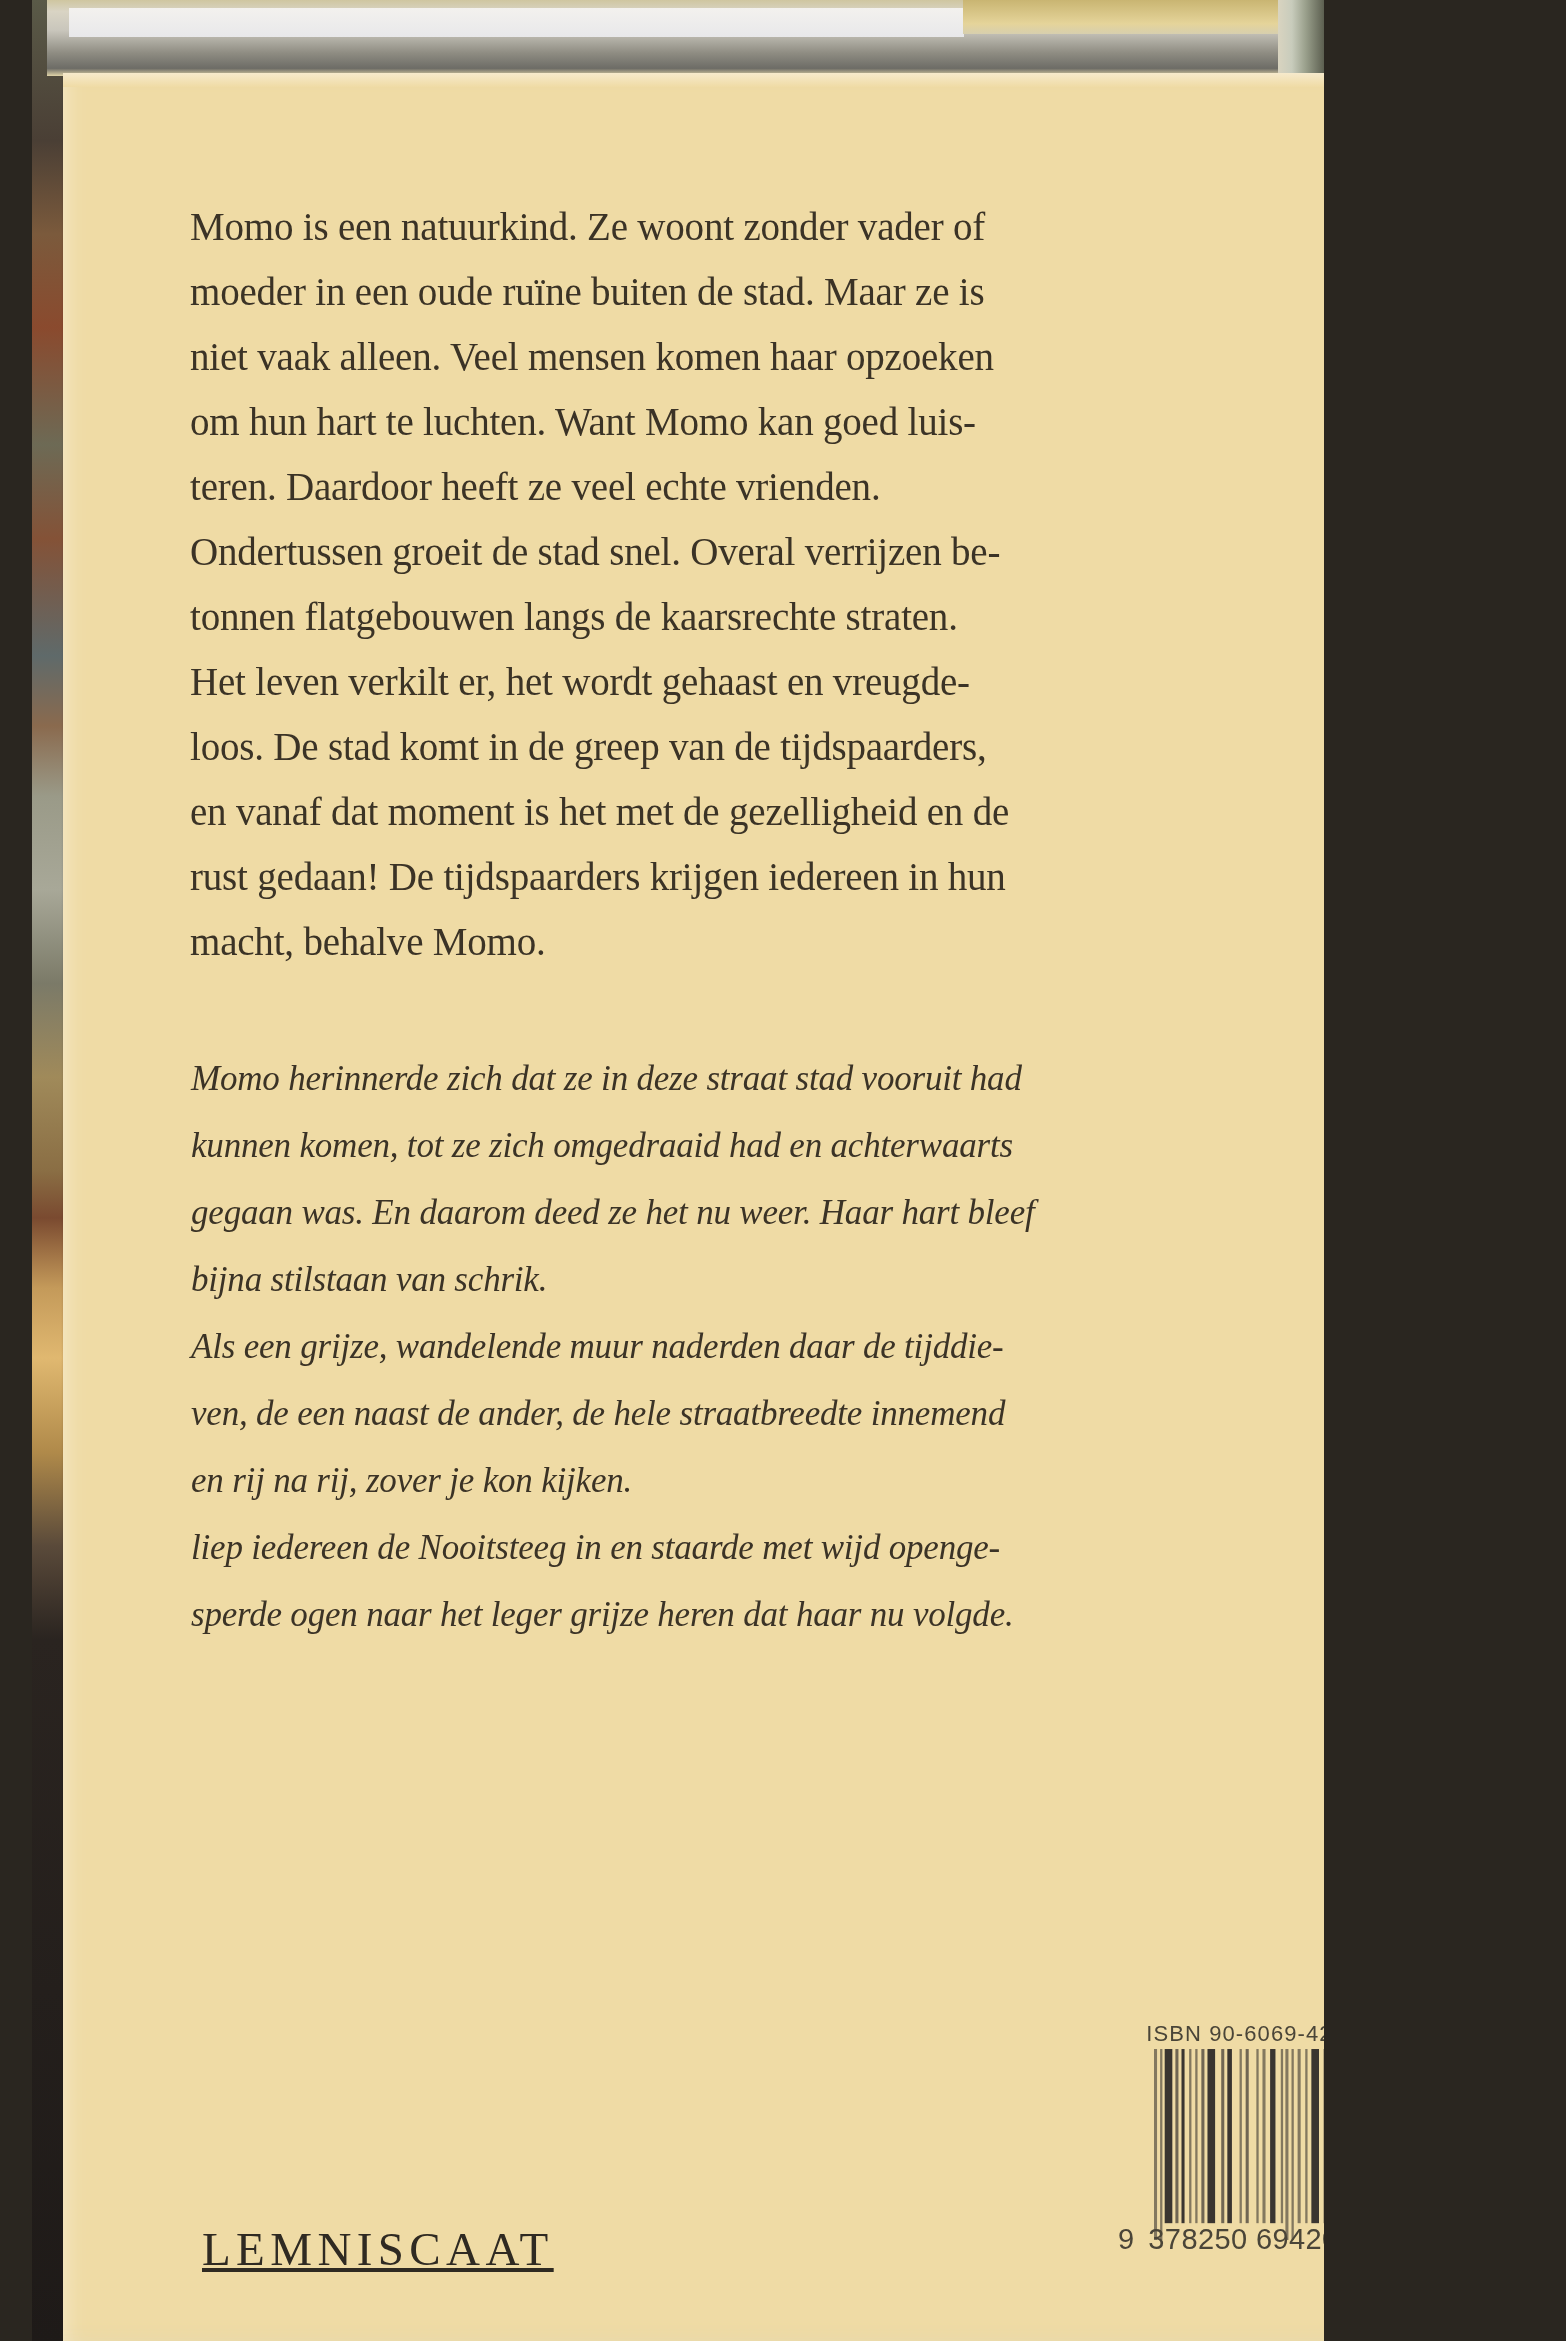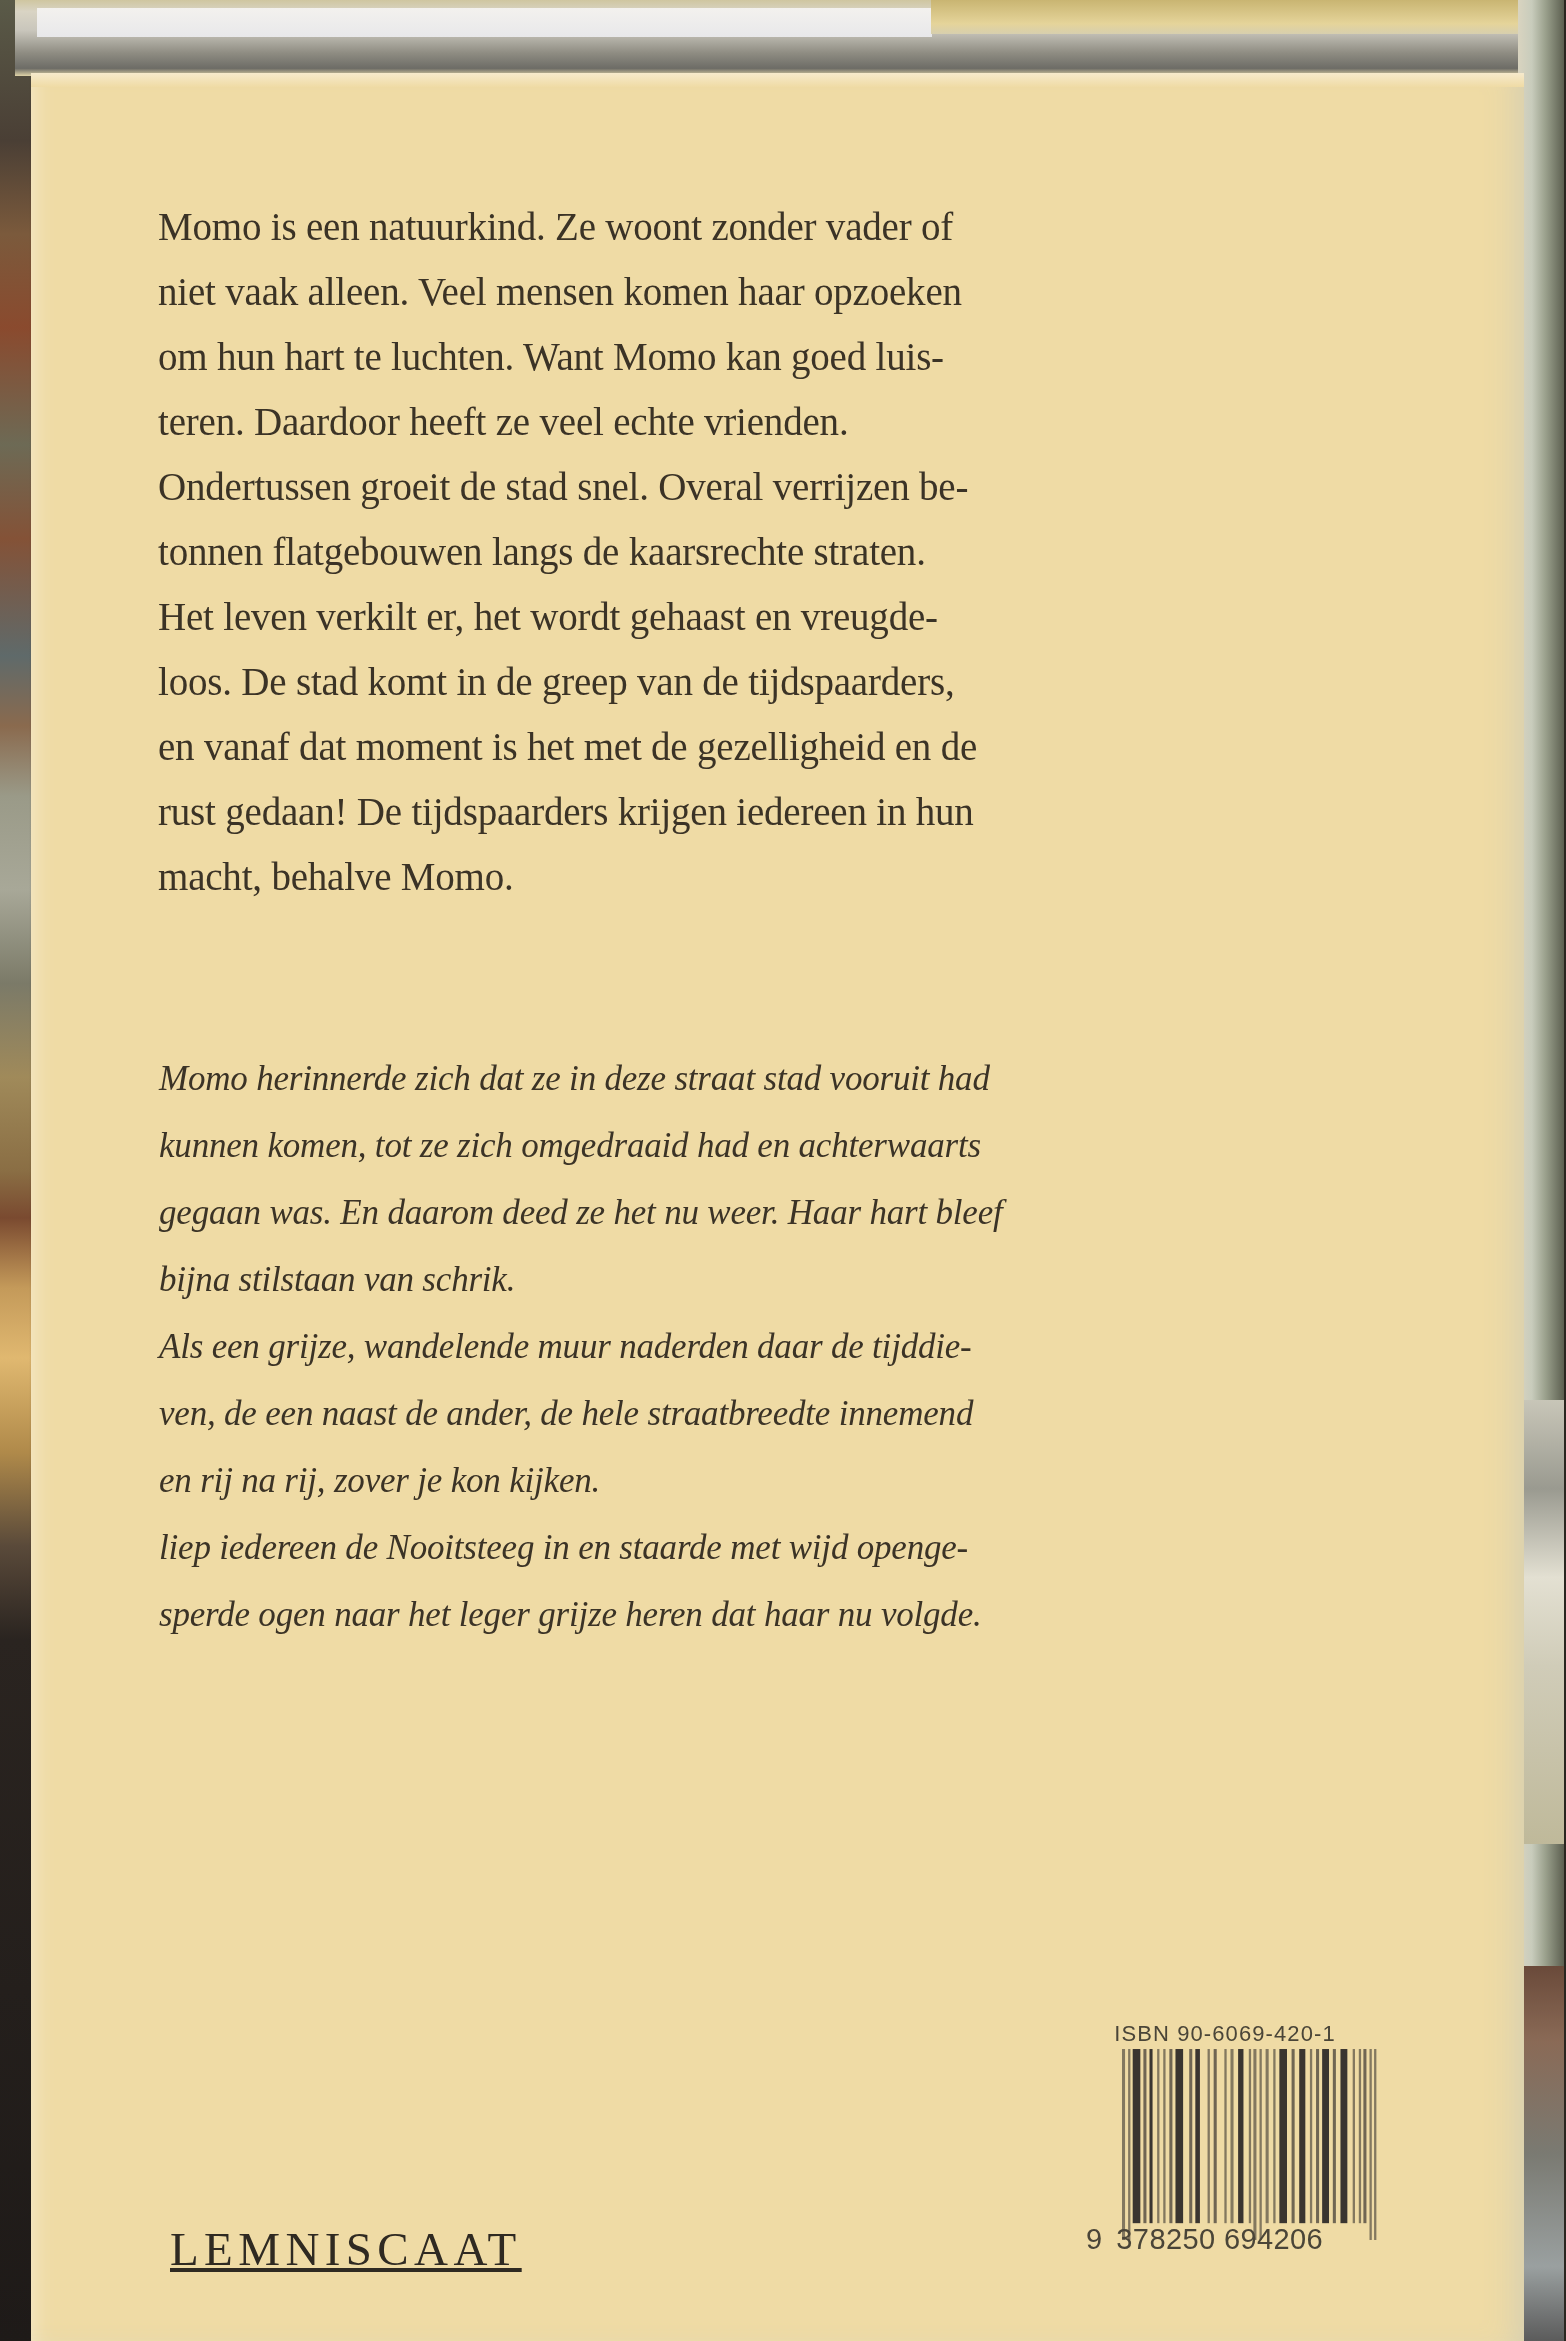--- a/index.html
+++ b/index.html
@@ -5,24 +5,25 @@
     html, body {
       margin: 0;
       padding: 0;
       width: 1566px;
       height: 2342px;
       overflow: hidden;
       background: #2a2620;
     }
     .scene {
       position: relative;
-      width: 1564px;
+      width: 1292px;
       height: 2342px;
       overflow: hidden;
       background: #f0abfc;
+      margin-left: 32px;
     }
     
     .spine-left {
       position: absolute;
       left: 0; top: 0;
       width: 40px; height: 2342px;
       background: linear-gradient(180deg,
         #5a5a48 0%, #4a3f35 6%, #7b5a3c 10%, #8a4a2e 14%, #6d6a55 19%,
         #845237 23%, #5f6a6a 28%, #8a6a4e 31%, #9a9a88 34%, #a8a898 38%,
         #7b7a68 42%, #a08a5a 46%, #8a6e44 50%, #7a4a30 52%, #c49a5a 55%,
@@ -173,20 +174,21 @@
     <div class="top-edge-gold"></div>
   </div>
   <div class="right-edge"></div>
   <div class="right-edge-marble"></div>
   <div class="right-edge-brown"></div>
 
   <div class="cover"></div>
 
   <div class="blurb">
     <span class="blurb-line">Momo is een natuurkind. Ze woont zonder vader of</span>
+    <span class="blurb-line">moeder in een oude ruïne buiten de stad. Maar ze is</span>
     <span class="blurb-line">niet vaak alleen. Veel mensen komen haar opzoeken</span>
     <span class="blurb-line">om hun hart te luchten. Want Momo kan goed luis-</span>
     <span class="blurb-line">teren. Daardoor heeft ze veel echte vrienden.</span>
     <span class="blurb-line">Ondertussen groeit de stad snel. Overal verrijzen be-</span>
     <span class="blurb-line">tonnen flatgebouwen langs de kaarsrechte straten.</span>
     <span class="blurb-line">Het leven verkilt er, het wordt gehaast en vreugde-</span>
     <span class="blurb-line">loos. De stad komt in de greep van de tijdspaarders,</span>
     <span class="blurb-line">en vanaf dat moment is het met de gezelligheid en de</span>
     <span class="blurb-line">rust gedaan! De tijdspaarders krijgen iedereen in hun</span>
     <span class="blurb-line">macht, behalve Momo.</span>

